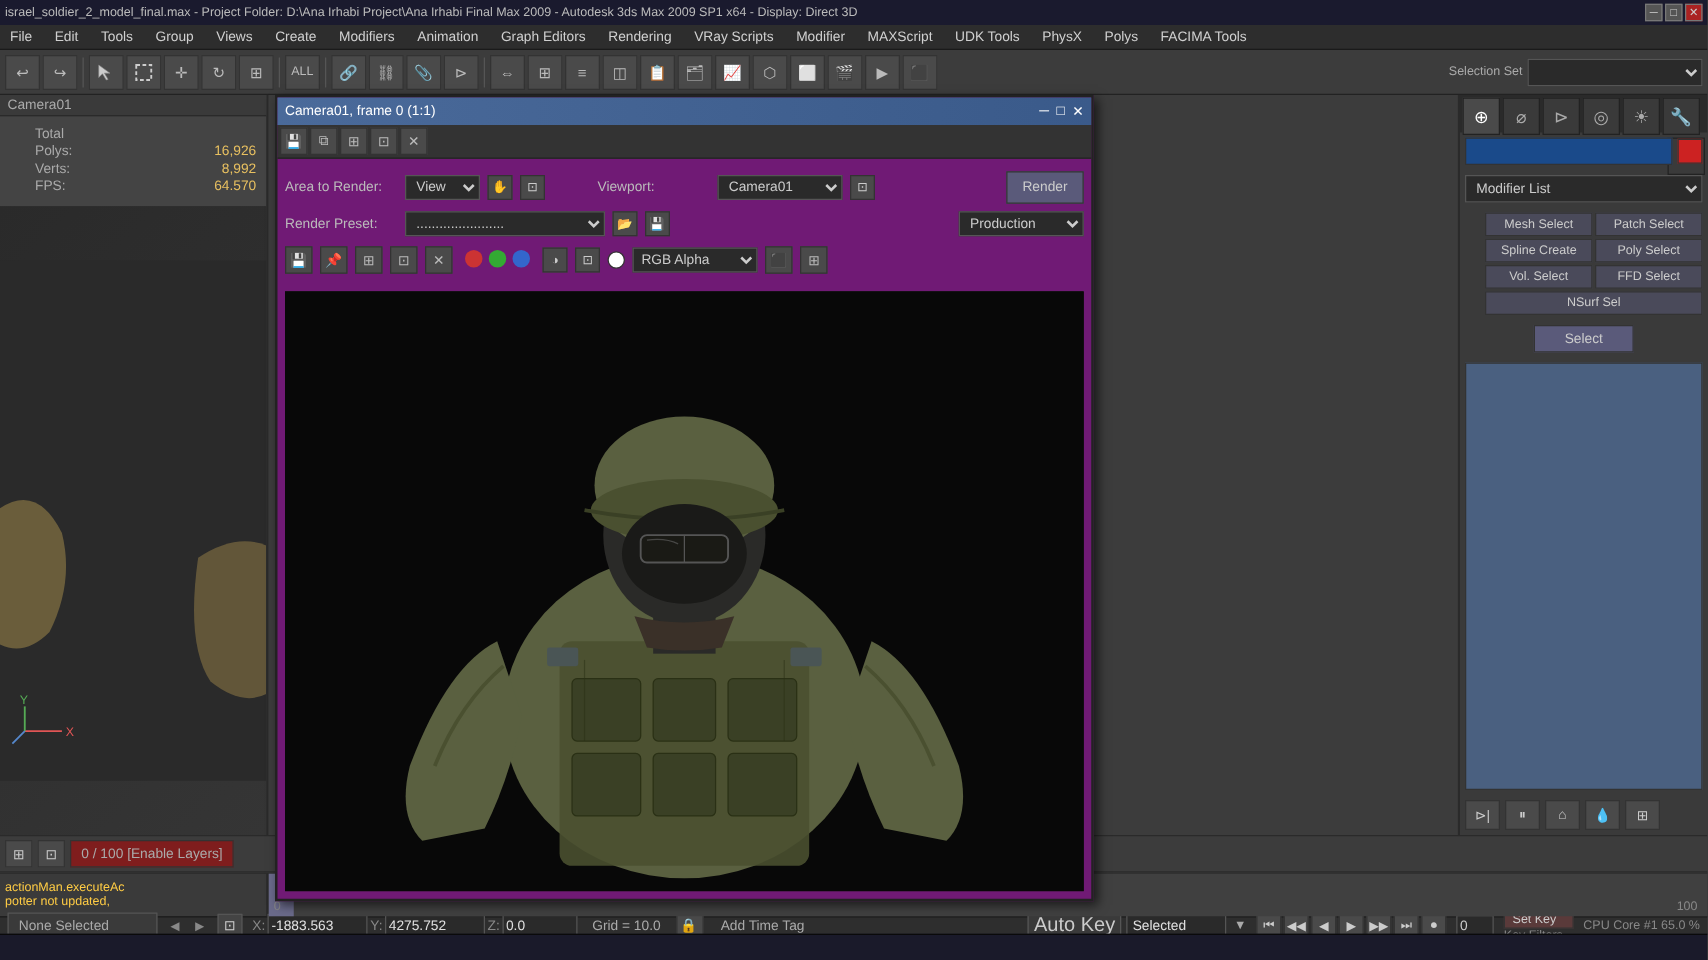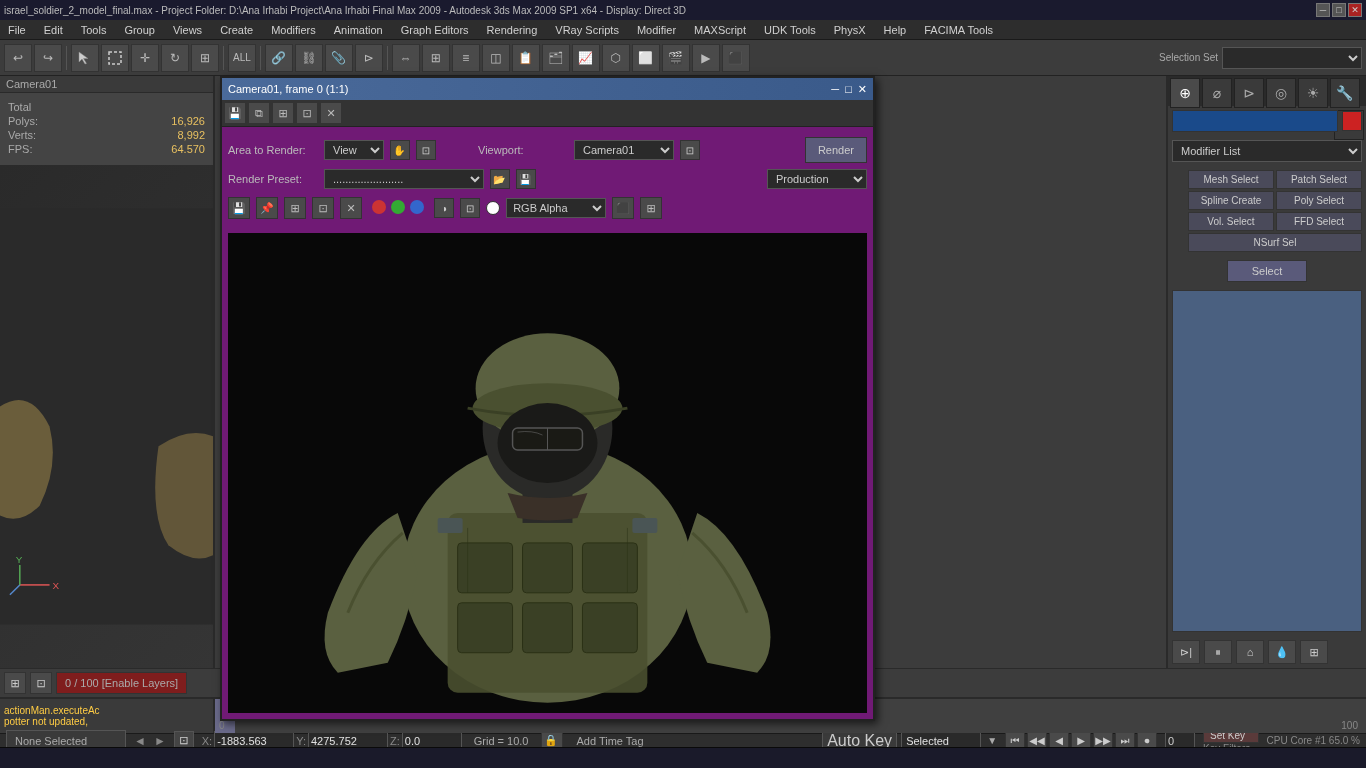--- a/index.html
+++ b/index.html
@@ -101,21 +101,21 @@
       padding: 2px 6px;
       font-size: 11px;
       color: #aaa;
       border-bottom: 1px solid #2a2a2a;
     }
     #stats-panel {
       padding: 8px;
       font-size: 11px;
     }
     .stat-row { display: flex; justify-content: space-between; margin-bottom: 2px; }
-    .stat-label { color: #aaa; }
+    .stat-label { color: #aaa; margin-left: 20px; }
     .stat-value { color: #e8c060; }
     #left-viewport {
       flex: 1;
       background: #2a2a2a;
       position: relative;
       overflow: hidden;
     }
     #left-viewport-content {
       width: 100%;
       height: 100%;
@@ -551,21 +551,21 @@
   <span class="menu-item">Create</span>
   <span class="menu-item">Modifiers</span>
   <span class="menu-item">Animation</span>
   <span class="menu-item">Graph Editors</span>
   <span class="menu-item">Rendering</span>
   <span class="menu-item">VRay Scripts</span>
   <span class="menu-item">Modifier</span>
   <span class="menu-item">MAXScript</span>
   <span class="menu-item">UDK Tools</span>
   <span class="menu-item">PhysX</span>
-  <span class="menu-item">Help</span>
+  <span class="menu-item">Polys</span>
   <span class="menu-item">FACIMA Tools</span>
 </div>
 
 <div id="toolbar">
 
   <div class="tb-btn" title="Undo">↩</div>
   <div class="tb-btn" title="Redo">↪</div>
   <div class="tb-separator"></div>
   <div class="tb-btn">
     <svg width="16" height="16" viewBox="0 0 16 16">

